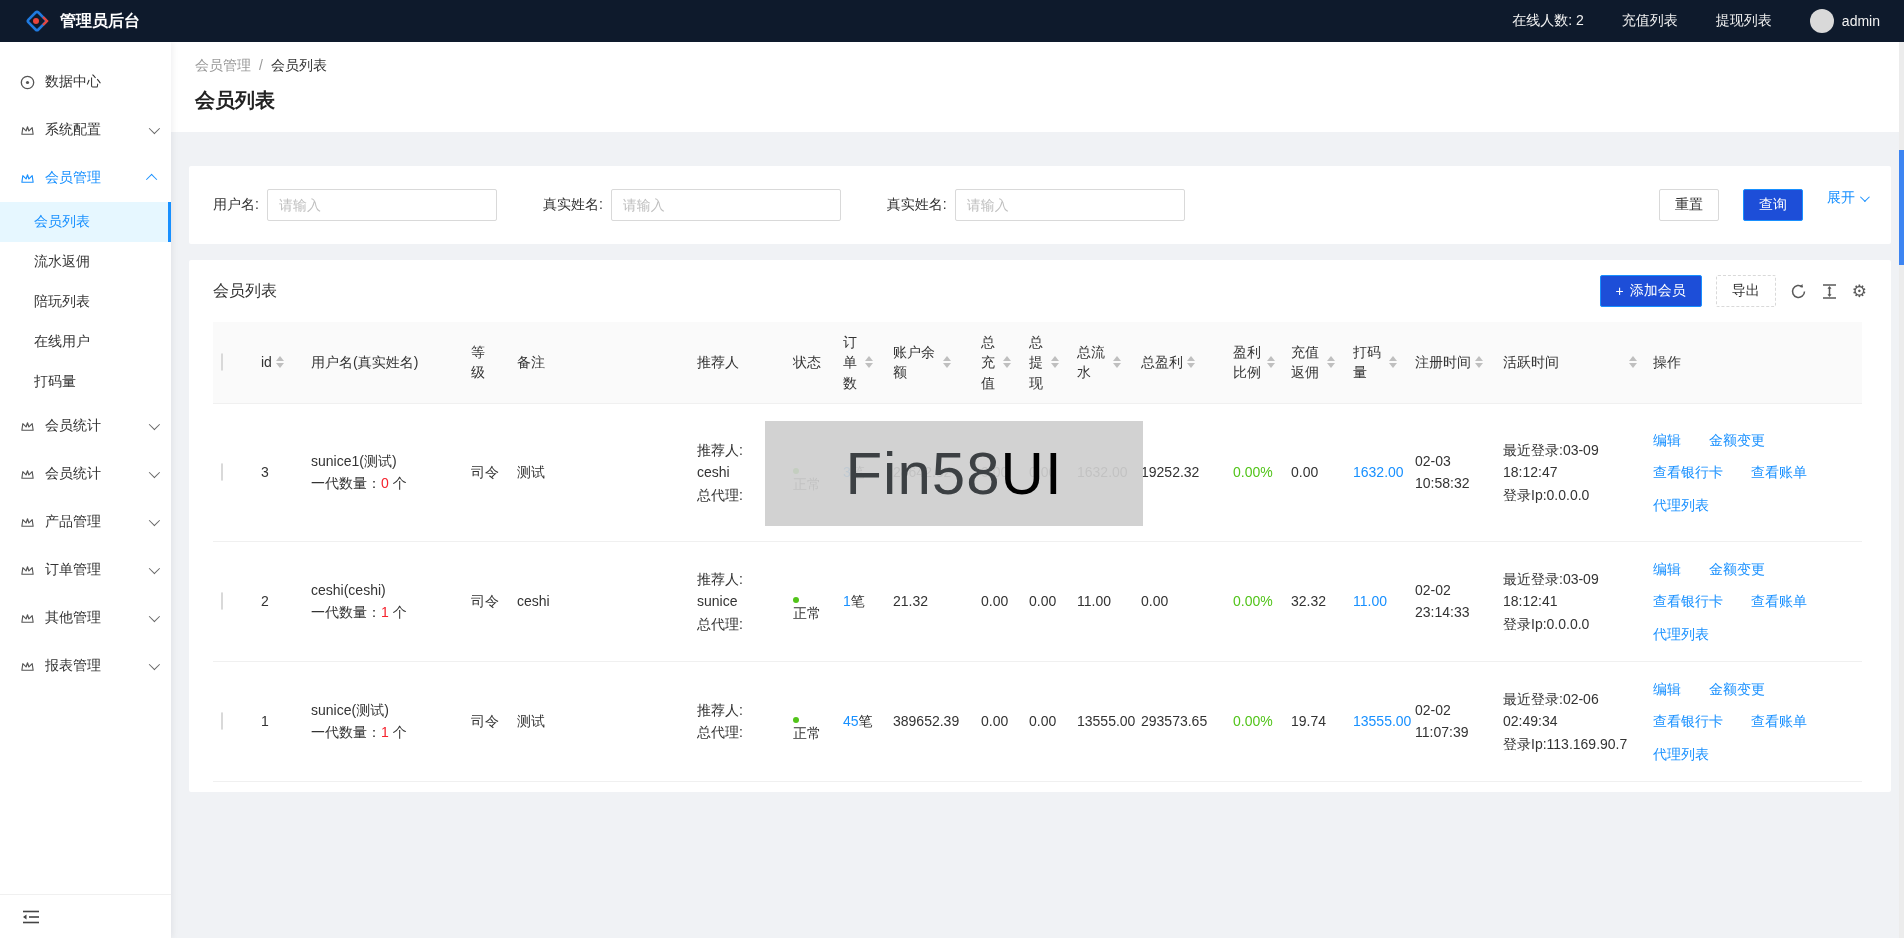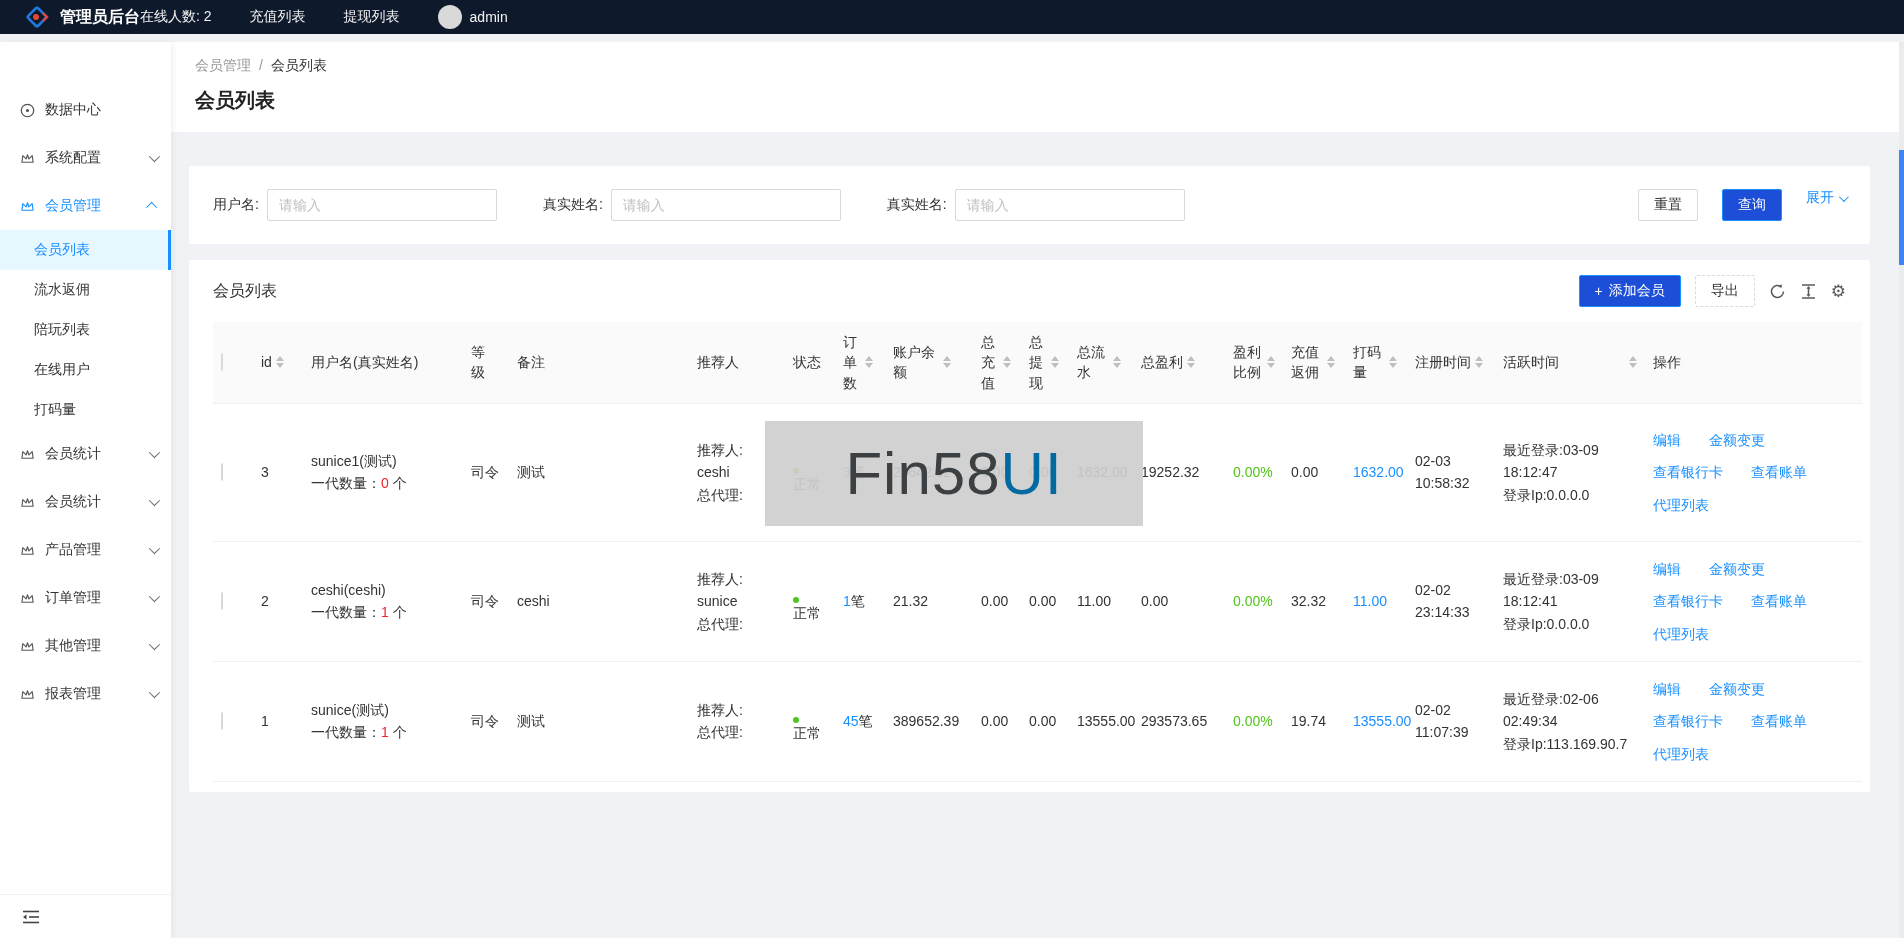--- a/index.html
+++ b/index.html
@@ -1,51 +1,51 @@
 <!DOCTYPE html>
 <html><head>
 <meta charset="utf-8">
 <style>
   * { margin:0; padding:0; box-sizing:border-box; }
   html,body { width:1904px; height:938px; overflow:hidden;
     font-family:"Liberation Sans","DejaVu Sans",sans-serif; font-size:14px; color:#333; background:#f0f2f5; }
 
   
-  .navbar { position:absolute; left:0; top:0; width:1904px; height:34px; background:#0e1a2c;
-    display:flex; align-items:center; padding:12px 24px; z-index:50; }
+  .navbar { position:absolute; left:0; top:0; width:1904px; height:42px; background:#0e1a2c;
+    display:flex; align-items:center; justify-content:space-between; padding:12px 24px; z-index:50; }
   .nav-left { display:flex; align-items:center; gap:10px; }
   .nav-title { color:#fff; font-size:16px; font-weight:bold; }
   .nav-right { display:flex; align-items:center; gap:38px; color:#f2f2f2; font-size:14px; }
   .nav-item { cursor:pointer; }
   .nav-user { display:flex; align-items:center; gap:8px; }
   .avatar { width:24px; height:24px; border-radius:50%; background:#d9d9d9; }
 
   
   .sidebar { position:absolute; left:0; top:42px; width:171px; bottom:0; background:#fff;
     box-shadow:2px 0 6px rgba(0,21,41,.06); z-index:40; display:flex; flex-direction:column; }
-  .menu { flex:1; padding-top:16px;margin-top:28px; }
+  .menu { flex:1; padding-top:16px; }
   .menu-item { height:48px; display:flex; align-items:center; padding:0 14px 0 20px; gap:10px; cursor:pointer; color:#333; }
   .menu-item .mi-label { flex:1; }
   .menu-item.active-parent { color:#1890ff; }
   .menu-item.active-parent svg { stroke:#1890ff; }
   .menu-sub { height:40px; display:flex; align-items:center; padding-left:34px; cursor:pointer; color:#333; }
   .menu-sub.selected { background:#e6f7ff; color:#1890ff; border-right:3px solid #1890ff; }
   .chev { width:8px; height:8px; border-right:1.5px solid #666; border-bottom:1.5px solid #666; flex:none; }
   .chev.down { transform:rotate(45deg) translateY(-2px); }
   .chev.up { transform:rotate(-135deg) translateY(-2px); border-color:#1890ff; }
   .menu-icon { width:15px; height:15px; flex:none; }
   .sidebar-footer { border-top:1px solid #f0f0f0; height:44px; display:flex; align-items:center; padding-left:22px; }
 
   
   .main { position:absolute; left:171px; top:42px; right:0; bottom:0; overflow:hidden; }
   .page-header { background:#fff; padding:15px 24px 18px 24px; }
   .breadcrumb { font-size:14px; color:#999; display:flex; gap:8px; }
   .breadcrumb .current { color:#333; }
   .page-title { margin-top:12px; font-size:20px; font-weight:bold; color:#222; }
-  .content { padding:34px 34px 0 18px;border-radius:31px; }
+  .content { padding:34px 13px 0 18px;border-radius:31px; }
   .card { background:#fff; border-radius:2px; }
 
   
   .search-card { height:78px; display:flex; align-items:center; padding:0 24px; margin-bottom:16px; }
   .search-form { display:flex; align-items:center; flex:1; gap:46px; }
   .form-item { display:flex; align-items:center; gap:8px; }
   .form-label { color:#333; white-space:nowrap; }
   .inp { width:230px; height:32px; border:1px solid #d9d9d9; border-radius:2px; padding:0 11px; font-size:14px; color:#333; outline:none; }
   .inp::placeholder { color:#bfbfbf; }
   .search-actions { display:flex; align-items:flex-start; gap:24px; margin-left:auto; }
@@ -91,21 +91,21 @@
   .pager { display:flex; justify-content:flex-end; align-items:center; gap:10px; padding:18px 0 14px 0; color:#333; }
   .pg-arrow { color:#bfbfbf; font-size:13px; cursor:pointer; padding:0 4px; }
   .pg-num { min-width:30px; height:30px; border:1px solid #1890ff; border-radius:2px; color:#1890ff;
     display:flex; align-items:center; justify-content:center; cursor:pointer; background:#fff; }
 
   
   .watermark { position:absolute; left:765px; top:421px; width:378px; height:105px;
     background:rgba(206,206,206,0.92); display:flex; align-items:center; justify-content:center;
     z-index:30; font-size:60px; font-weight:500; letter-spacing:1px; }
   .wm-dark { color:#3c4043; }
-  .wm-blue { color:#0369a1; }
+  .wm-blue { color:#000000; }
 
   
   .scrollbar-track { position:absolute; right:0; top:42px; bottom:0; width:5px; background:#ececec; z-index:60; }
   .scrollbar-thumb { position:absolute; right:0; top:108px; width:5px; height:115px; background:#3d85f2; }
 
   svg { display:block; }
 </style>
 </head>
 <body>
 

